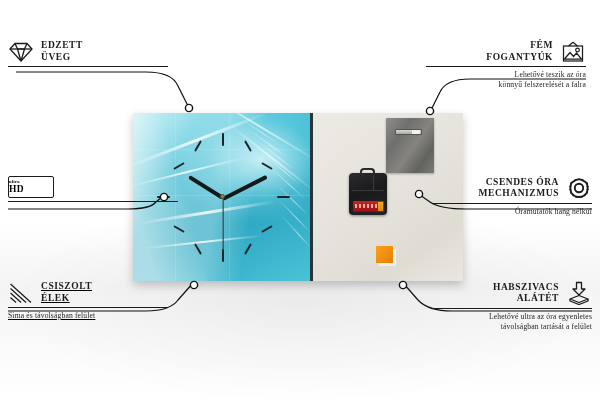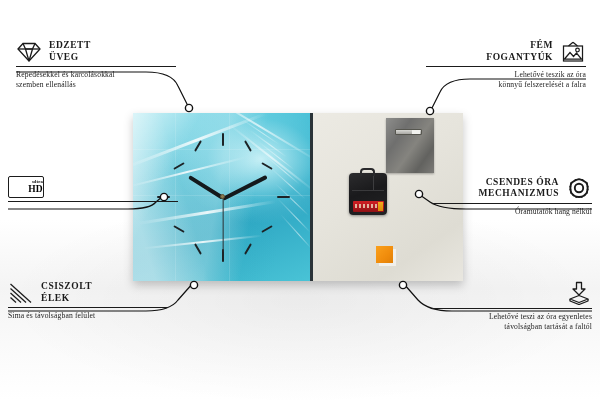--- a/index.html
+++ b/index.html
@@ -213,54 +213,51 @@
     <g fill="#ffffff" stroke="#111111" stroke-width="1.4">
       <circle cx="189" cy="108" r="3.6"></circle>
       <circle cx="164" cy="197" r="3.6"></circle>
       <circle cx="194" cy="285" r="3.6"></circle>
       <circle cx="430" cy="111" r="3.6"></circle>
       <circle cx="419" cy="194" r="3.6"></circle>
       <circle cx="403" cy="285" r="3.6"></circle>
     </g>
   </svg>
 
-  <div class="callout left" style="left:16px;top:40px;width:160px;">
+  <div class="callout left" style="left:8px;top:40px;width:160px;">
     <div class="co-head">
       <svg class="icon" width="26" height="22" viewBox="0 0 26 22">
         <g fill="none" stroke="#1b1b1b" stroke-width="1.3">
           <path d="M2,8 L7,2.5 L19,2.5 L24,8 L13,20 Z"></path>
           <path d="M2,8 L24,8"></path>
             <path d="M7,2.5 L9.5,8 L13,20"></path>
             <path d="M19,2.5 L16.5,8 L13,20"></path>
           <path d="M9.5,8 L16.5,8"></path>
         </g>
       </svg>
       <div>
         <div class="co-title">
           <span>EDZETT</span><br><span>ÜVEG</span>
         </div>
       </div>
     </div>
     <div class="co-rule" style="width:160px;"></div>
-    <div class="co-desc">
-      <span>Repedésekkel és karcolásokkal</span><br><span>szemben ellenállás</span>
-    </div>
   </div>
 
   <div class="callout left" style="left:8px;top:176px;width:170px;">
     <div class="co-head">
-      <div class="icon" style="width:36px;height:22px;border:1.3px solid #1b1b1b;border-radius:2px;display:flex;flex-direction:column;align-items:flex-end;justify-content:center;line-height:1;">
+      <div class="icon" style="width:46px;height:22px;border:1.3px solid #1b1b1b;border-radius:2px;display:flex;flex-direction:column;align-items:flex-start;justify-content:center;line-height:1;">
         <span style="font-size:4.6px;letter-spacing:.2px;font-weight:700;">ultra</span>
         <span style="font-size:9.5px;font-weight:700;letter-spacing:.3px;margin-top:0px;">HD</span>
       </div>
     </div>
     <div class="co-rule" style="width:170px;"></div>
   </div>
 
-  <div class="callout left" style="left:8px;top:281px;width:160px;">
+  <div class="callout left" style="left:8px;top:281px;width:160px;text-decoration:underline;">
     <div class="co-head">
       <svg class="icon" width="26" height="22" viewBox="0 0 26 22">
         <g stroke="#1b1b1b" stroke-width="1.25">
           <path d="M2.5,2 L23,20.5"></path>
             <path d="M2.5,6.5 L18,20.5"></path>
           <path d="M2.5,11 L13,20.5"></path>
             <path d="M2.5,15.5 L8,20.5"></path>
         </g>
       </svg>
       <div class="co-title">
@@ -313,27 +310,30 @@
       </svg>
     </div>
     <div class="co-rule" style="width:160px;"></div>
     <div class="co-desc">
       <span>Lehetővé teszik az óra</span><br><span>könnyű felszerelését a falra</span>
     </div>
   </div>
 
   <div class="callout right" style="left:432px;top:281px;width:160px;">
     <div class="co-head">
+      <div class="co-title" style="flex:1;">
+        <span>HABSZIVACS</span><br><span>ALÁTÉT</span>
+      </div>
       <svg class="icon" width="26" height="24" viewBox="0 0 26 24">
         <g fill="none" stroke="#1b1b1b" stroke-width="1.3" stroke-linejoin="round">
           <path d="M10.5,1.5 L15.5,1.5 L15.5,8 L19,8 L13,14 L7,8 L10.5,8 Z"></path>
           <path d="M13,14.5 L22,18 L13,21.5 L4,18 Z"></path>
           <path d="M4,18 L4,20 L13,23.5 L22,20 L22,18"></path>
         </g>
       </svg>
     </div>
     <div class="co-rule" style="width:160px;"></div>
     <div class="co-desc">
-      <span>Lehetővé teszi az óra egyenletes</span><br><span>távolságban tartását a faltól</span>
+      <span>Lehetővé ultra az óra egyenletes</span><br><span>távolságban tartását a felület</span>
     </div>
   </div>
 
 </div>
 
 </body></html>

